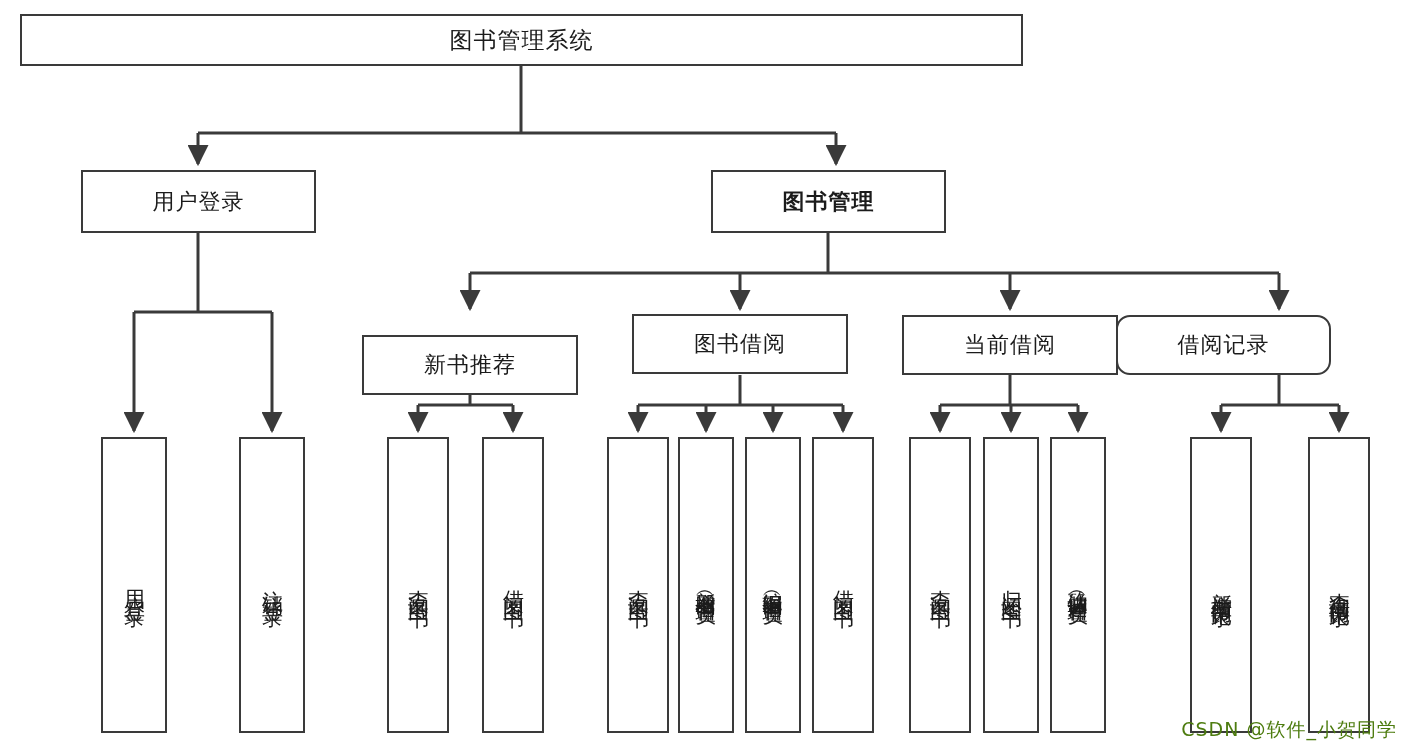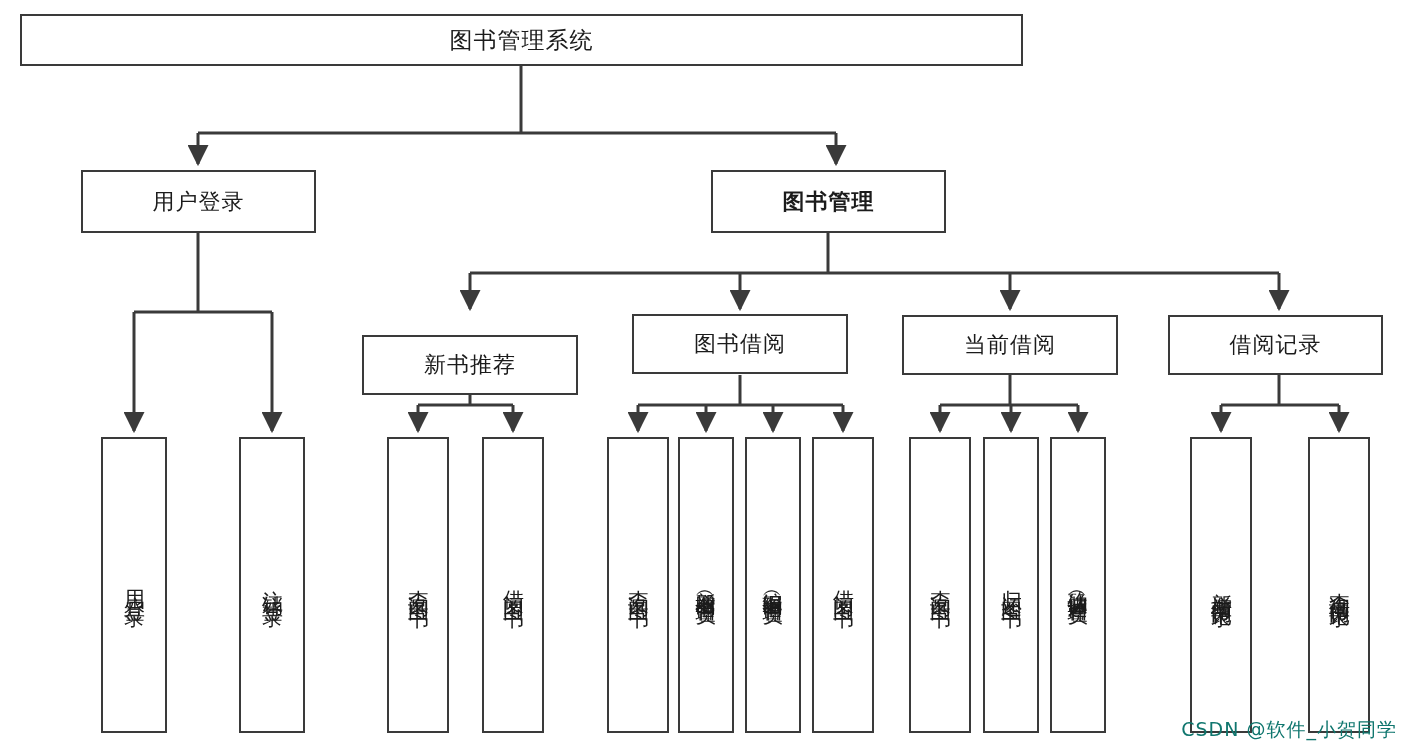--- a/index.html
+++ b/index.html
@@ -49,21 +49,21 @@
     line-height:1;
     color:#1b1b1b;
     white-space:nowrap;
     text-indent:0;
   }
   .watermark{
     position:absolute;
     right:8px;
     bottom:4px;
     font-size:19px;
-    color:#0f766e;
+    color:#4d7c0f;
     letter-spacing:1px;
     white-space:nowrap;
     pointer-events:none;
   }
 </style>
 </head>
 <body>
 
 <div id="stage">
 
@@ -130,21 +130,21 @@
 
   <div class="node" style="left:362px;top:315px;width:216px;height:60px;margin-top:20px;">
     <span class="lbl">新书推荐</span>
   </div>
   <div class="node" style="left:632px;top:298px;width:216px;height:60px;margin-top:16px;">
     <span class="lbl">图书借阅</span>
   </div>
   <div class="node" style="left:902px;top:315px;width:216px;height:60px;justify-content:center;">
     <span class="lbl">当前借阅</span>
   </div>
-  <div class="node" style="left:1168px;top:315px;width:215px;height:60px;">
+  <div class="node" style="left:1116px;top:315px;width:215px;height:60px;border-radius:14px;">
     <span class="lbl">借阅记录</span>
   </div>
 
   <div class="leaf" style="left:101px;top:437px;width:66px;height:296px;">
     <span class="vlbl">用户登录</span>
   </div>
   <div class="leaf" style="left:239px;top:437px;width:66px;height:296px;">
     <span class="vlbl">注销登录</span>
   </div>
 

